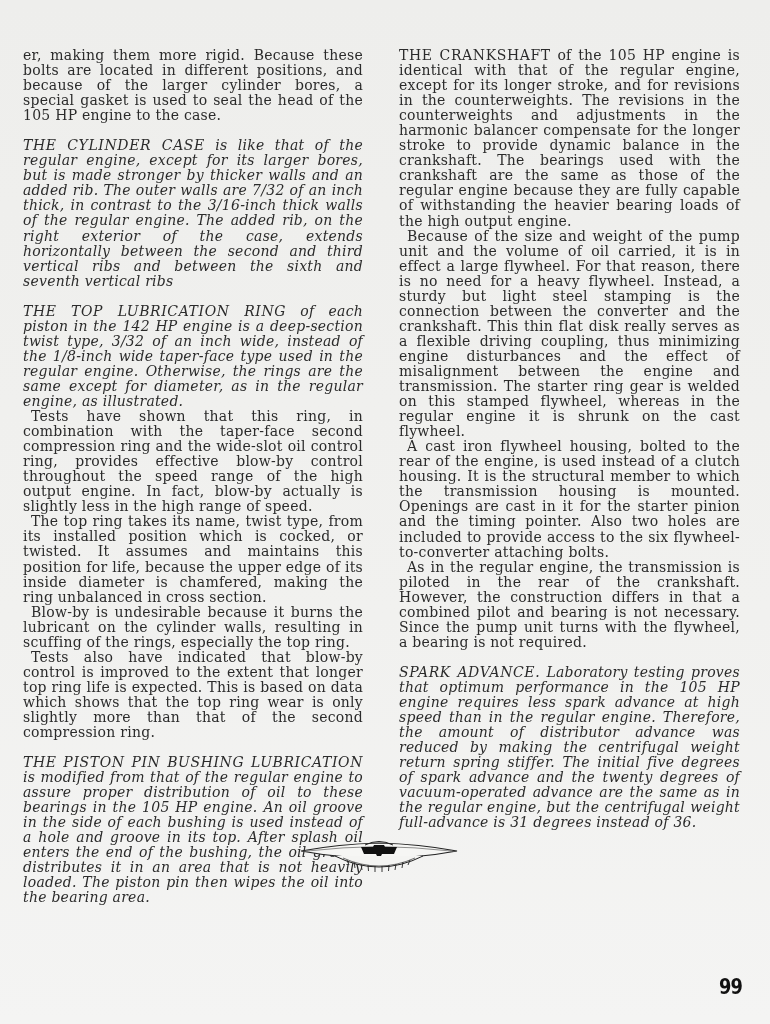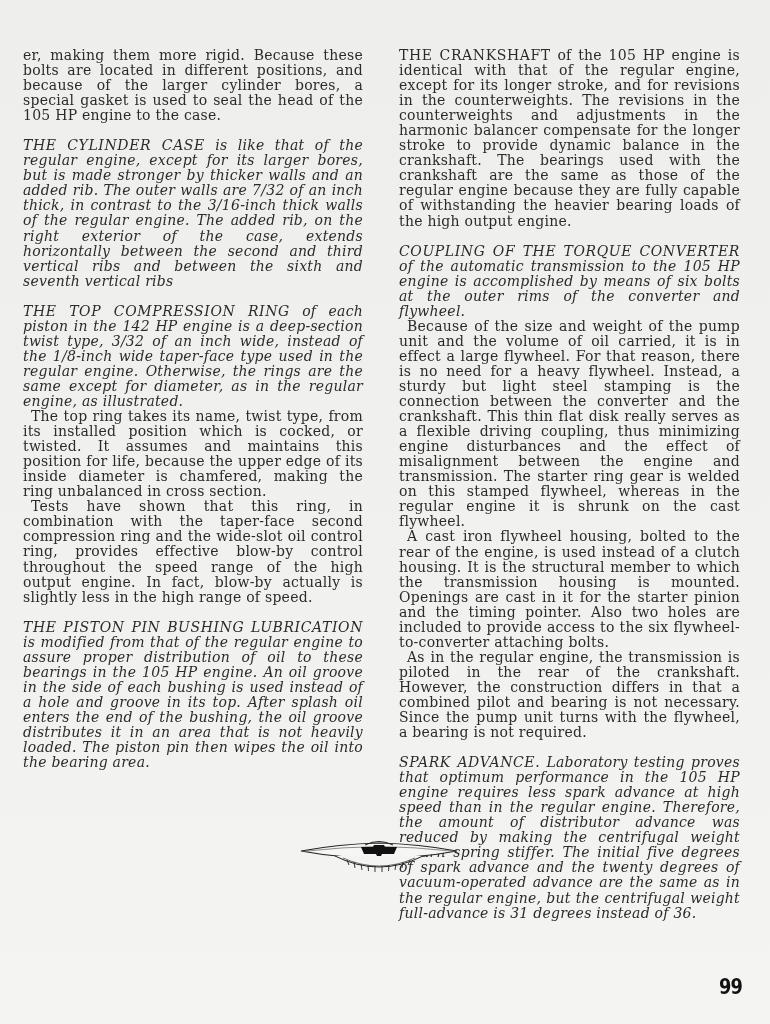--- a/index.html
+++ b/index.html
@@ -45,39 +45,42 @@
 <div class="page">
 
   <div class="col col-left">
     <p class="para">
       <span class="lead"></span><span>er, making them more rigid. Because these bolts are located in different positions, and because of the larger cylinder bores, a special gasket is used to seal the head of the 105 HP engine to the case.</span>
     </p>
     <p class="para gap">
       <span class="lead">THE CYLINDER CASE</span><span> is like that of the regular engine, except for its larger bores, but is made stronger by thicker walls and an added rib. The outer walls are 7/32 of an inch thick, in contrast to the 3/16-inch thick walls of the regular engine. The added rib, on the right exterior of the case, extends horizontally between the second and third vertical ribs and between the sixth and seventh vertical ribs</span>
     </p>
     <p class="para gap">
-      <span class="lead">THE TOP COMPRESSION RING</span><span> of each piston in the 142 HP engine is a deep-section twist type, 3/32 of an inch wide, instead of the 1/8-inch wide taper-face type used in the regular engine. Otherwise, the rings are the same except for diameter, as in the regular engine, as illustrated.</span>
+      <span class="lead">THE TOP LUBRICATION RING</span><span> of each piston in the 142 HP engine is a deep-section twist type, 3/32 of an inch wide, instead of the 1/8-inch wide taper-face type used in the regular engine. Otherwise, the rings are the same except for diameter, as in the regular engine, as illustrated.</span>
+    </p>
+    <p class="para indent">
+      <span>Tests have shown that this ring, in combination with the taper-face second compression ring and the wide-slot oil control ring, provides effective blow-by control throughout the speed range of the high output engine. In fact, blow-by actually is slightly less in the high range of speed.</span>
     </p>
     <p class="para indent">
       <span>The top ring takes its name, twist type, from its installed position which is cocked, or twisted. It assumes and maintains this position for life, because the upper edge of its inside diameter is chamfered, making the ring unbalanced in cross section.</span>
     </p>
     <p class="para indent">
-      <span>Tests have shown that this ring, in combination with the taper-face second compression ring and the wide-slot oil control ring, provides effective blow-by control throughout the speed range of the high output engine. In fact, blow-by actually is slightly less in the high range of speed.</span>
+      <span>Blow-by is undesirable because it burns the lubricant on the cylinder walls, resulting in scuffing of the rings, especially the top ring.</span>
+    </p>
+    <p class="para indent">
+      <span>Tests also have indicated that blow-by control is improved to the extent that longer top ring life is expected. This is based on data which shows that the top ring wear is only slightly more than that of the second compression ring.</span>
     </p>
     <p class="para gap">
       <span class="lead">THE PISTON PIN BUSHING LUBRICATION</span><span> is modified from that of the regular engine to assure proper distribution of oil to these bearings in the 105 HP engine. An oil groove in the side of each bushing is used instead of a hole and groove in its top. After splash oil enters the end of the bushing, the oil groove distributes it in an area that is not heavily loaded. The piston pin then wipes the oil into the bearing area.</span>
     </p>
   </div>
 
   <div class="col col-right">
     <p class="para">
       <span class="lead">THE CRANKSHAFT</span><span> of the 105 HP engine is identical with that of the regular engine, except for its longer stroke, and for revisions in the counterweights. The revisions in the counterweights and adjustments in the harmonic balancer compensate for the longer stroke to provide dynamic balance in the crankshaft. The bearings used with the crankshaft are the same as those of the regular engine because they are fully capable of withstanding the heavier bearing loads of the high output engine.</span>
-    </p>
-    <p class="para gap">
-      <span class="lead">COUPLING OF THE TORQUE CONVERTER</span><span> of the automatic transmission to the 105 HP engine is accomplished by means of six bolts at the outer rims of the converter and flywheel.</span>
     </p>
     <p class="para indent">
       <span>Because of the size and weight of the pump unit and the volume of oil carried, it is in effect a large flywheel. For that reason, there is no need for a heavy flywheel. Instead, a sturdy but light steel stamping is the connection between the converter and the crankshaft. This thin flat disk really serves as a flexible driving coupling, thus minimizing engine disturbances and the effect of misalignment between the engine and transmission. The starter ring gear is welded on this stamped flywheel, whereas in the regular engine it is shrunk on the cast flywheel.</span>
     </p>
     <p class="para indent">
       <span>A cast iron flywheel housing, bolted to the rear of the engine, is used instead of a clutch housing. It is the structural member to which the transmission housing is mounted. Openings are cast in it for the starter pinion and the timing pointer. Also two holes are included to provide access to the six flywheel-to-converter attaching bolts.</span>
     </p>
     <p class="para indent">
       <span>As in the regular engine, the transmission is piloted in the rear of the crankshaft. However, the construction differs in that a combined pilot and bearing is not necessary. Since the pump unit turns with the flywheel, a bearing is not required.</span>
     </p>

